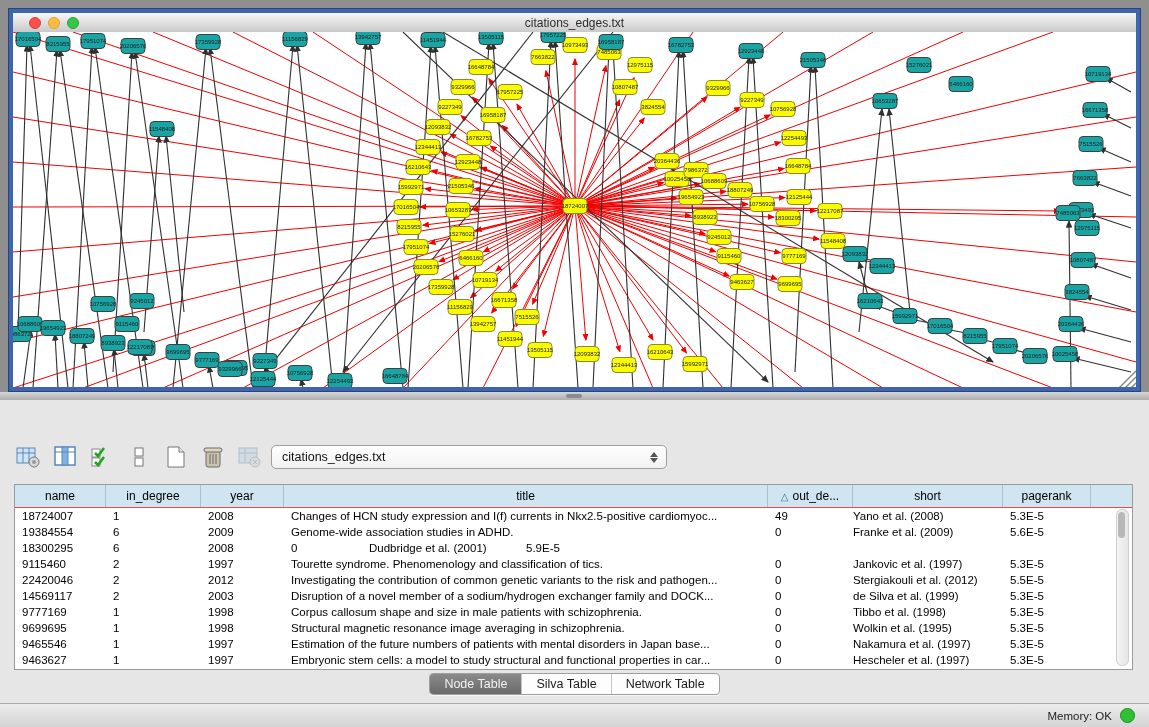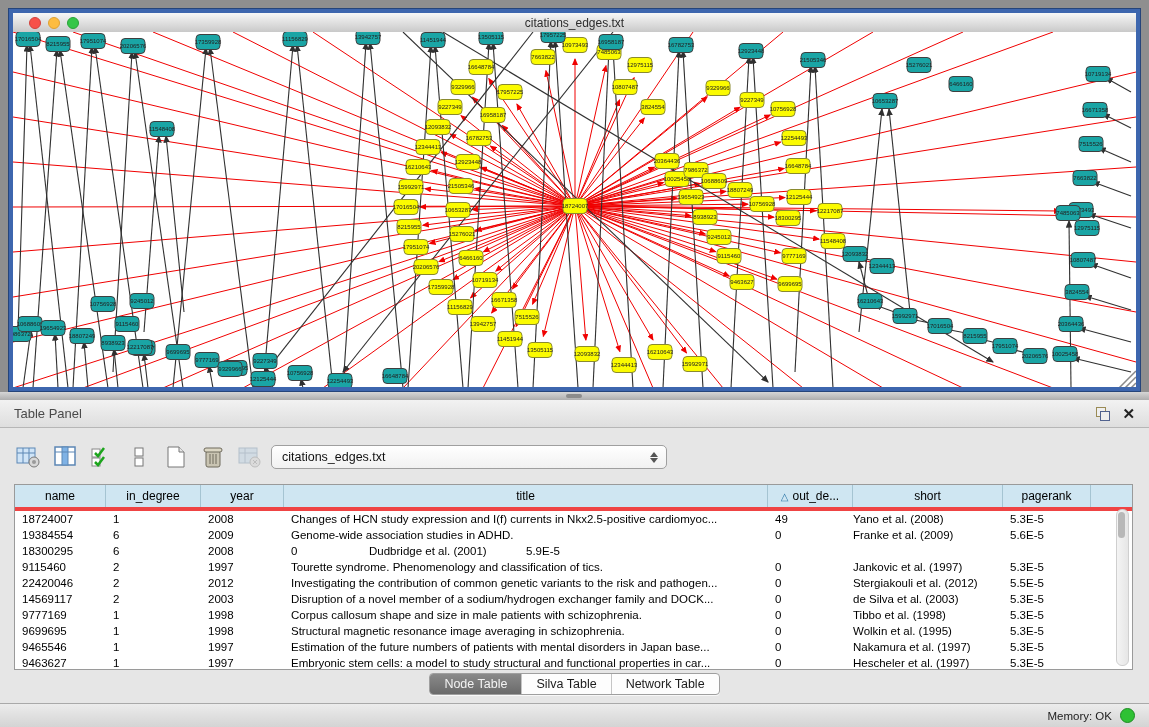--- a/index.html
+++ b/index.html
@@ -45,21 +45,21 @@
     background:linear-gradient(#ffffff,#f1f1f1);border:1px solid #9f9f9f;border-radius:5px;
     display:flex;align-items:center;font-size:12.5px;color:#111;padding-left:10px;}
   #select-arrows{margin-left:auto;margin-right:8px;display:flex;flex-direction:column;gap:1px;}
   #select-arrows i{display:block;width:0;height:0;border-left:4px solid transparent;border-right:4px solid transparent;}
   #select-arrows .up{border-bottom:5px solid #555;}
   #select-arrows .dn{border-top:5px solid #555;}
 
   
   #table-box{position:absolute;left:14px;top:84px;width:1119px;height:186px;box-sizing:border-box;
     background:#ffffff;border:1px solid #9a9a9a;}
-  #table-header{display:flex;height:22px;background:#cfe6f2;border-bottom:4px solid #ef4444;}
+  #table-header{display:flex;height:22px;background:#cfe6f2;border-bottom:1px solid #ef4444;}
   #table-header .hcell{box-sizing:border-box;border-right:1px solid #a5c4d2;font-size:12px;color:#000;
     display:flex;align-items:center;justify-content:center;gap:4px;overflow:hidden;white-space:nowrap;}
   #table-body{overflow:hidden;}
   .trow{display:flex;height:16px;line-height:16px;font-size:11.5px;color:#000;white-space:nowrap;}
   .trow span{box-sizing:border-box;padding-left:7px;overflow:hidden;}
   .c0{width:91px;}.c1{width:95px;}.c2{width:83px;}.c3{width:484px;}.c4{width:85px;}
   .c5{width:150px;padding-left:0 !important;}.c6{width:88px;}
   .cfill{flex:1;border-right:none !important;}
   .sort-tri{color:#2c77a8;font-size:10px;}
   #vscroll{position:absolute;right:3px;top:24px;width:11px;bottom:3px;
@@ -738,30 +738,20 @@
         </g>
       </svg>
     </div>
   </div>
 
   <div id="divider">
     <div id="divider-handle"></div>
   </div>
 
   <div id="table-panel">
-    <div id="panel-header">
-      <span id="panel-title">Table Panel</span>
-      <span id="panel-header-buttons">
-        <span id="float-icon">
-            <span class="sq1"></span>
-            <span class="sq2"></span>
-          </span>
-        <span id="panel-close">✕</span>
-      </span>
-    </div>
 
     <div id="toolbar">
       <span class="tool-btn">
         <svg width="26" height="24">
             <rect x="2" y="3" width="18" height="15" fill="#cfe4f7" stroke="#5c87b5"></rect>
             <line x1="2" y1="8" x2="20" y2="8" stroke="#5c87b5"></line>
             <line x1="8" y1="3" x2="8" y2="18" stroke="#5c87b5"></line>
             <line x1="14" y1="3" x2="14" y2="18" stroke="#5c87b5"></line>
             <circle cx="19" cy="17" r="5" fill="#d8d8d8" stroke="#7a7a7a"></circle>
             <circle cx="19" cy="17" r="2" fill="#9a9a9a"></circle>
@@ -897,21 +887,21 @@
             <span class="c4">0</span>
             <span class="c5">Stergiakouli et al. (2012)</span>
             <span class="c6">5.5E-5</span>
           </div>
           <div class="trow">
             <span class="c0">14569117</span>
             <span class="c1">2</span>
             <span class="c2">2003</span>
             <span class="c3">Disruption of a novel member of a sodium/hydrogen exchanger family and DOCK...</span>
             <span class="c4">0</span>
-            <span class="c5">de Silva et al. (2003)</span>
+            <span class="c5">de Silva et al. (1999)</span>
             <span class="c6">5.3E-5</span>
           </div>
           <div class="trow">
             <span class="c0">9777169</span>
             <span class="c1">1</span>
             <span class="c2">1998</span>
             <span class="c3">Corpus callosum shape and size in male patients with schizophrenia.</span>
             <span class="c4">0</span>
             <span class="c5">Tibbo et al. (1998)</span>
             <span class="c6">5.3E-5</span>

